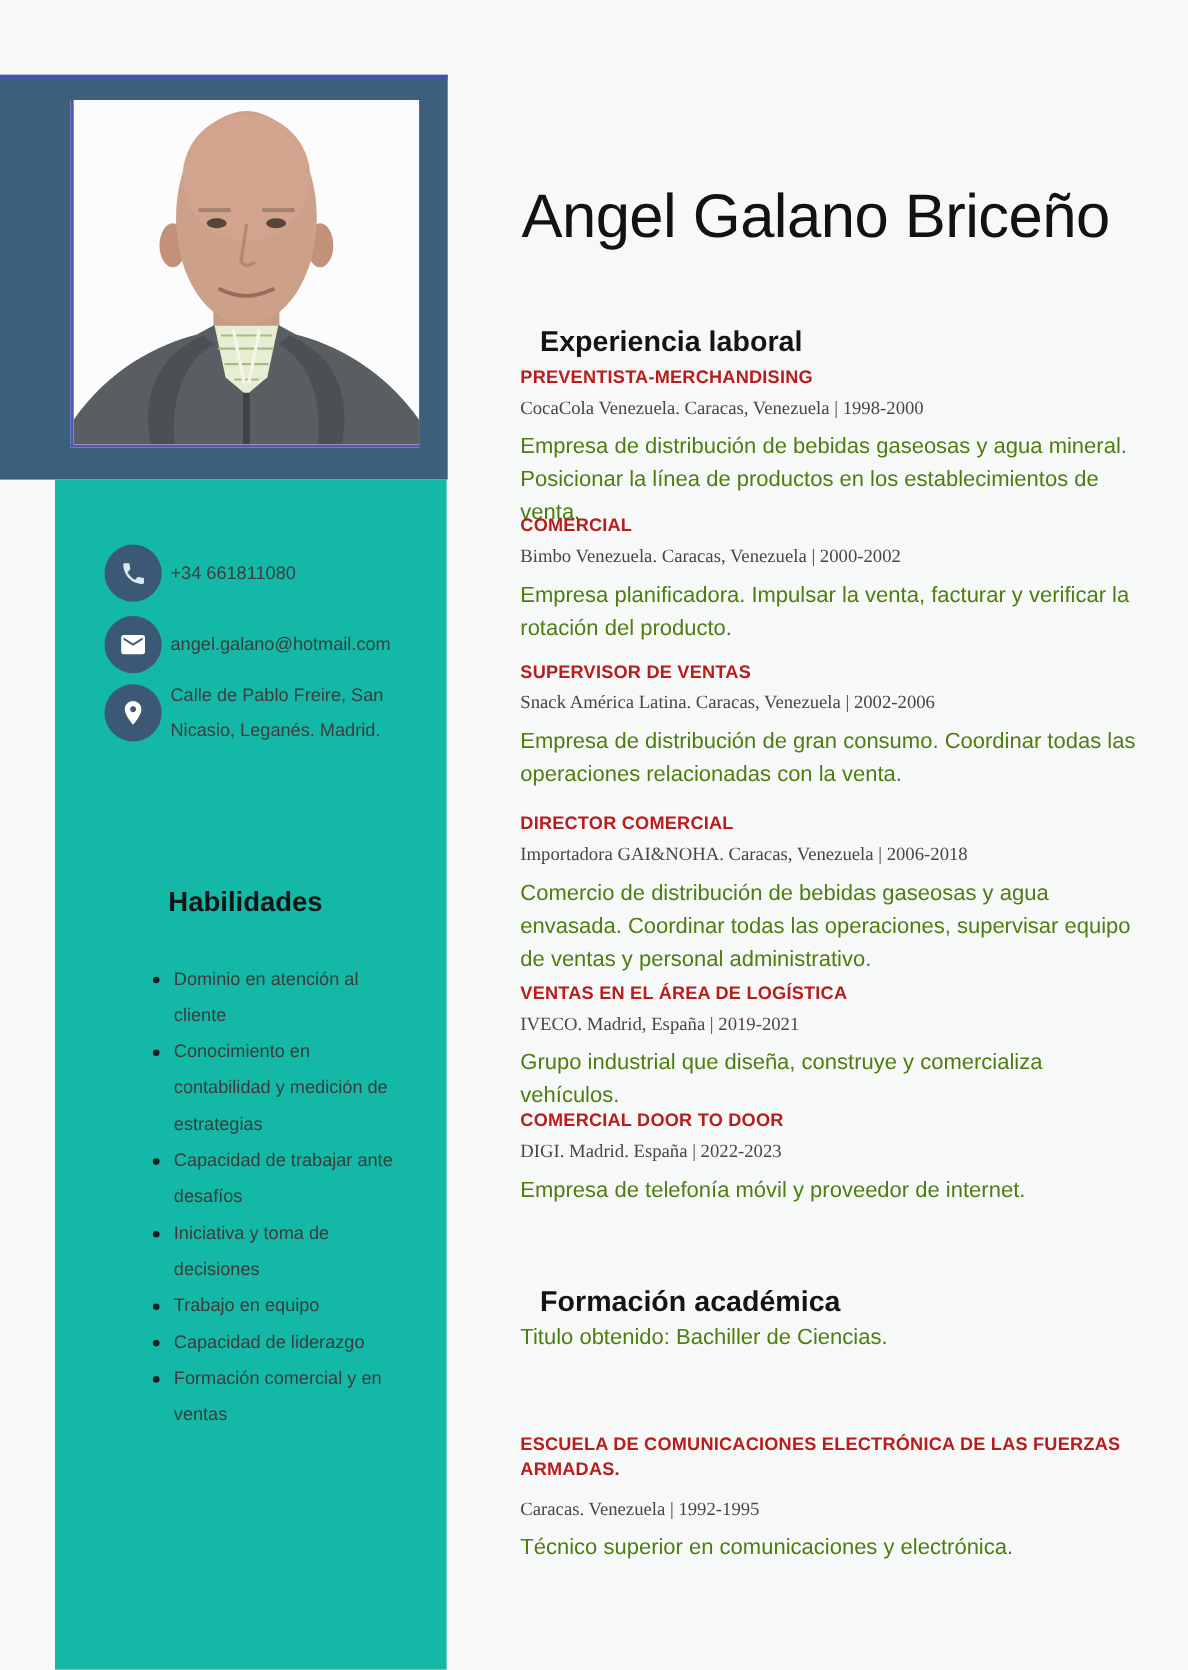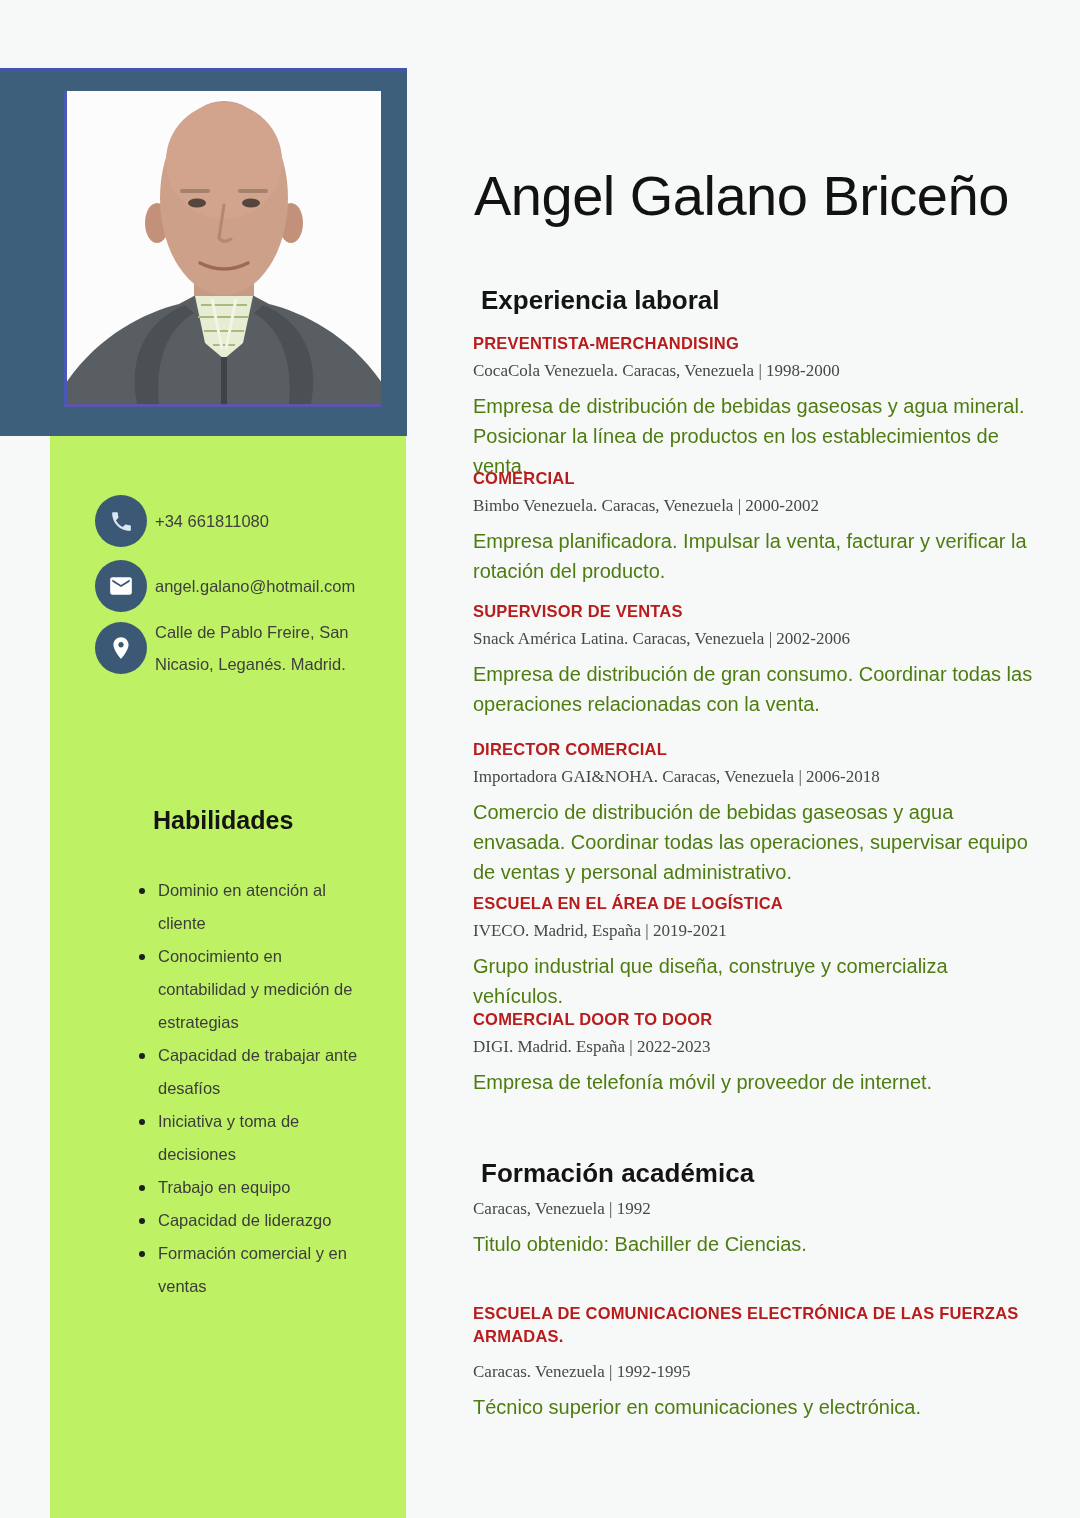--- a/index.html
+++ b/index.html
@@ -19,21 +19,21 @@
   .photo{
     position:absolute;left:64px;top:19px;width:314px;height:313px;
     background:#fbfbfb;overflow:hidden;
     border-left:3px solid #4a58b5;border-bottom:3px solid #5c55a8;box-sizing:content-box;
   }
   .photo svg{display:block;}
 
   
   .side-panel{
     position:absolute;left:50px;top:436px;width:356px;height:1082px;
-    background:#bef264;
+    background:#14b8a6;
   }
   .contact-row{position:absolute;left:45px;display:flex;align-items:center;gap:8px;}
   .row-phone{top:59px;}
   .row-mail{top:124px;}
   .row-location{top:180px;}
   .icon-circle{
     width:52px;height:52px;border-radius:50%;background:#3b5875;
     flex:0 0 52px;display:flex;align-items:center;justify-content:center;
   }
   .contact-text{
@@ -56,21 +56,21 @@
     width:6px;height:6px;border-radius:50%;background:#1d1d1d;
   }
 
   
   .main{position:absolute;left:473px;top:0;width:566px;height:1518px;}
   .name{
     position:absolute;left:-15px;top:146px;margin:16px;white-space:nowrap;
     font-size:56px;line-height:1.2;font-weight:400;color:#121212;letter-spacing:-0.5px;
   }
   .section-h{
-    position:absolute;left:0;margin:8px;
+    position:absolute;left:0;margin:18px;
     font-size:26px;font-weight:700;color:#141414;line-height:1.2;
   }
   .h-exp{top:277px;}
   .h-edu{top:1150px;}
   .entry{position:absolute;left:0;width:566px;}
   .entry h3{
     margin:0;font-size:16.5px;font-weight:700;color:#b91c1c;
     line-height:23px;letter-spacing:0.2px;
   }
   .entry .meta{margin:3px 0 0;font-size:17px;color:#474747;line-height:25px;font-family:Liberation Serif, serif;}
@@ -188,35 +188,34 @@
       <p class="desc">Empresa de distribución de gran consumo. Coordinar todas las operaciones relacionadas con la venta.</p>
     </section>
 
     <section class="entry e4">
       <h3>DIRECTOR COMERCIAL</h3>
       <p class="meta">Importadora GAI&amp;NOHA. Caracas, Venezuela | 2006-2018</p>
       <p class="desc">Comercio de distribución de bebidas gaseosas y agua envasada. Coordinar todas las operaciones, supervisar equipo de ventas y personal administrativo.</p>
     </section>
 
     <section class="entry e5">
-      <h3>ESCUELA EN EL ÁREA DE LOGÍSTICA</h3>
+      <h3>VENTAS EN EL ÁREA DE LOGÍSTICA</h3>
       <p class="meta">IVECO. Madrid, España | 2019-2021</p>
       <p class="desc">Grupo industrial que diseña, construye y comercializa vehículos.</p>
     </section>
 
     <section class="entry e6">
       <h3>COMERCIAL DOOR TO DOOR</h3>
       <p class="meta">DIGI. Madrid. España | 2022-2023</p>
       <p class="desc">Empresa de telefonía móvil y proveedor de internet.</p>
     </section>
 
     <h2 class="section-h h-edu">Formación académica</h2>
 
     <section class="entry ed1">
-      <p class="meta">Caracas, Venezuela | 1992</p>
       <p class="desc">Titulo obtenido: Bachiller de Ciencias.</p>
     </section>
 
     <section class="entry ed2 gap-lg">
       <h3>ESCUELA DE COMUNICACIONES ELECTRÓNICA DE LAS FUERZAS ARMADAS.</h3>
       <p class="meta">Caracas. Venezuela | 1992-1995</p>
       <p class="desc">Técnico superior en comunicaciones y electrónica.</p>
     </section>
 
   </main>

